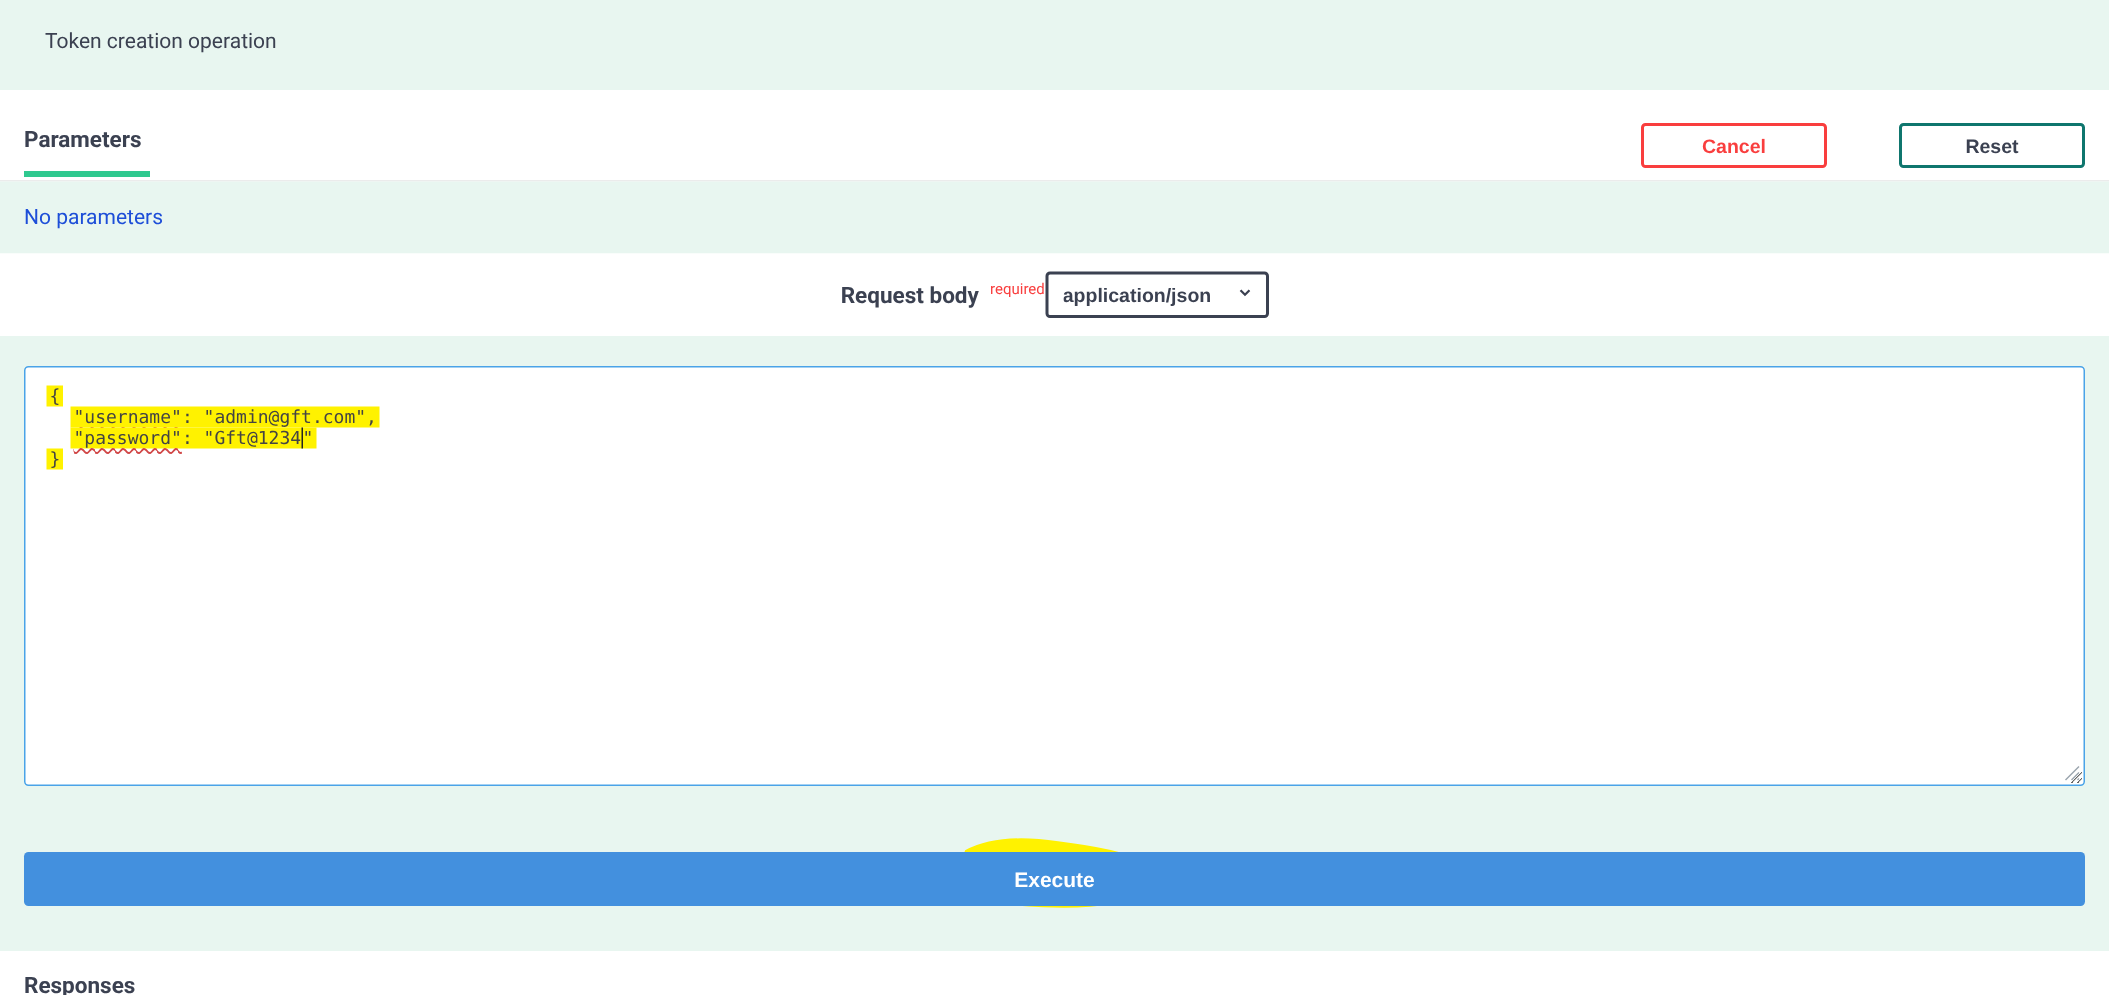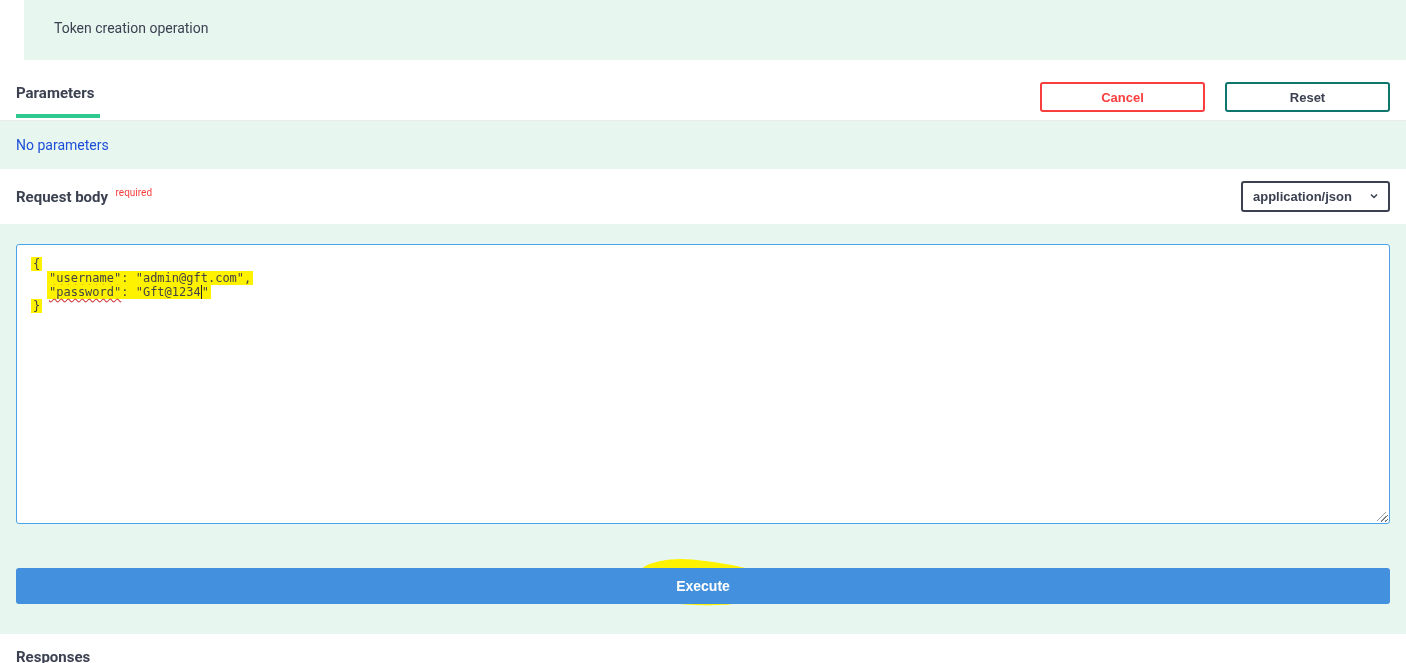--- a/index.html
+++ b/index.html
@@ -8,21 +8,20 @@
       font-size: 14px;
       color: #3b4151;
       background: #ffffff;
       width: 1406px;
     }
     .op-desc {
       background: #e8f6f0;
       padding: 20px 30px 24px;
       color: #3b4151;
       font-size: 14px;
-      margin-left: 24px;
     }
     .params-header {
       display: flex;
       align-items: center;
       justify-content: space-between;
       background: #ffffff;
       padding: 22px 16px 8px;
       border-bottom: 1px solid rgba(0,0,0,0.08);
     }
     .params-title {
@@ -36,40 +35,41 @@
       content: "";
       position: absolute;
       left: 0;
       bottom: -8px;
       width: 84px;
       height: 4px;
       background: #2fc98f;
     }
     .btn-row { display: flex; gap: 20px; }
     .btn {
-      width: 165px;
+      width: 124px;
       height: 30px;
       font-weight: 700;
       font-size: 13px;
       background: #ffffff;
       border-radius: 3px;
       cursor: pointer;
+      margin-left: 28px;
     }
     .btn-cancel { color: #f93e3e; border: 2px solid #f93e3e; }
     .btn-reset { color: #3b4151; border: 2px solid #0f766e; }
     .no-params {
       background: #e8f6f0;
       color: #1d4ed8;
       font-size: 14px;
       padding: 16px;
     }
     .req-body-header {
       display: flex;
       align-items: center;
-      justify-content: space-between;
+      justify-content: center;
       background: #ffffff;
       padding: 12px 16px;
     }
     .req-body-title { font-size: 15px; font-weight: 700; color: #3b4151; }
     .required-tag { color: #f93e3e; font-size: 10px; font-weight: 400; margin-left: 4px; vertical-align: super; }
     .content-type {
       border: 2px solid #3b4151;
       border-radius: 3px;
       padding: 6px 36px 6px 10px;
       font-size: 13px;

